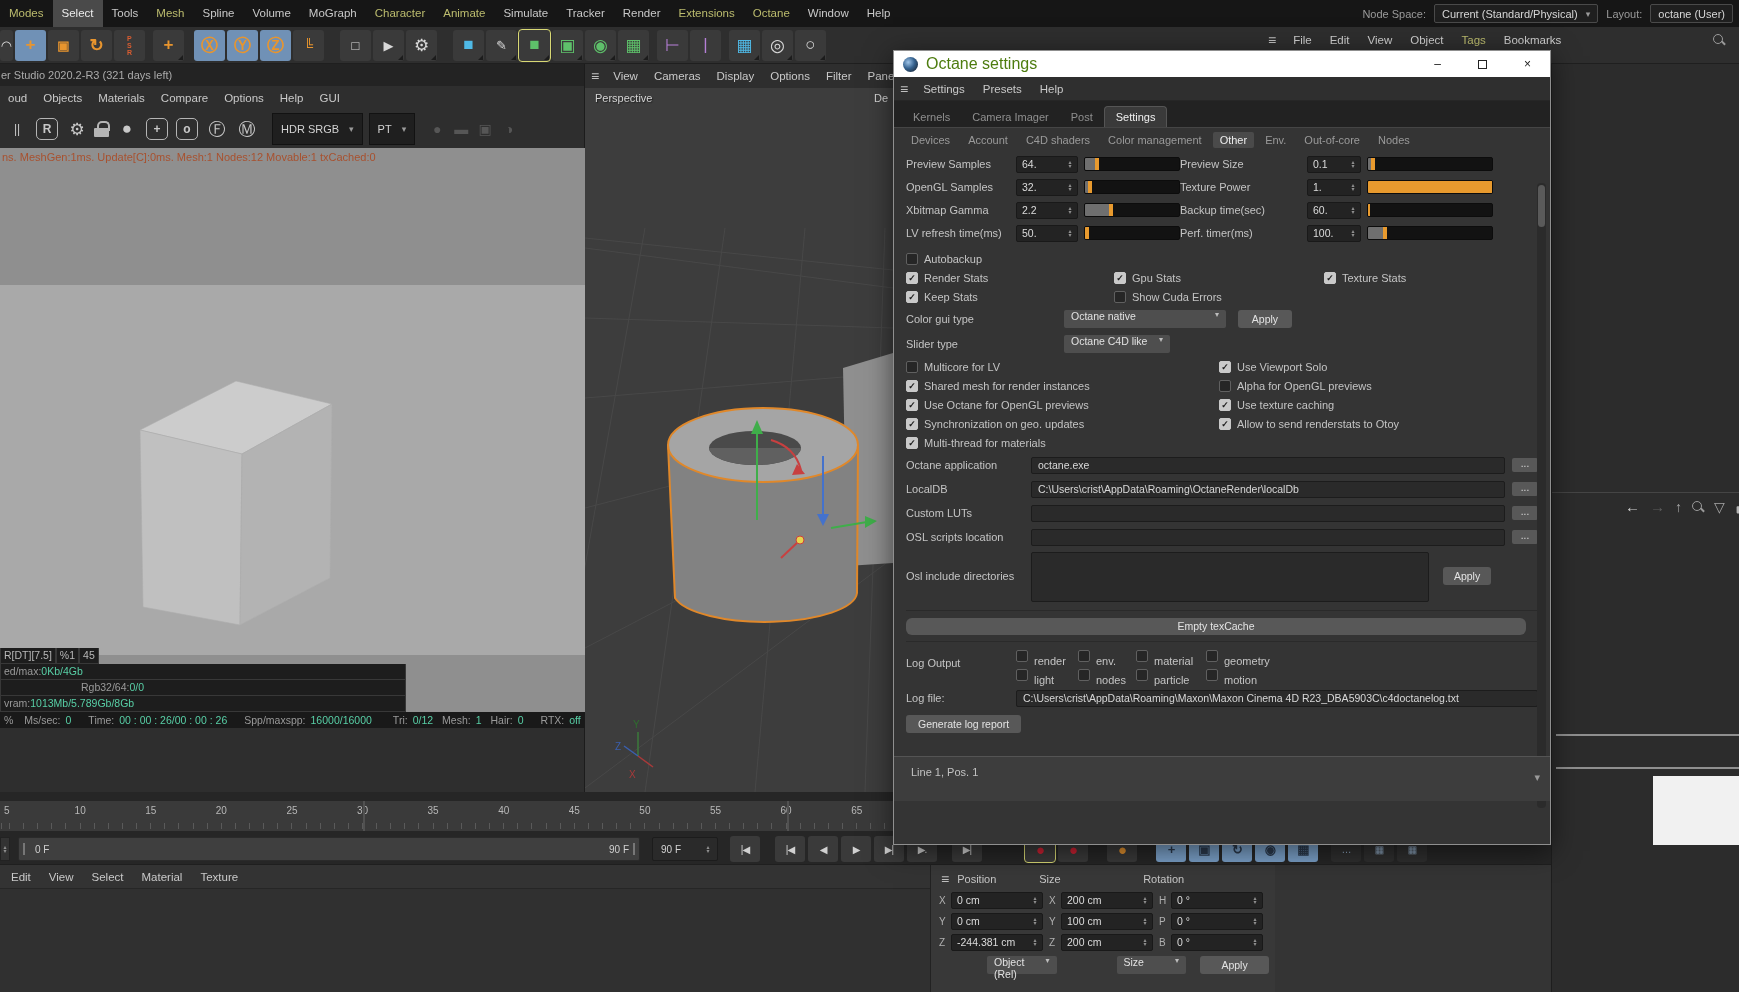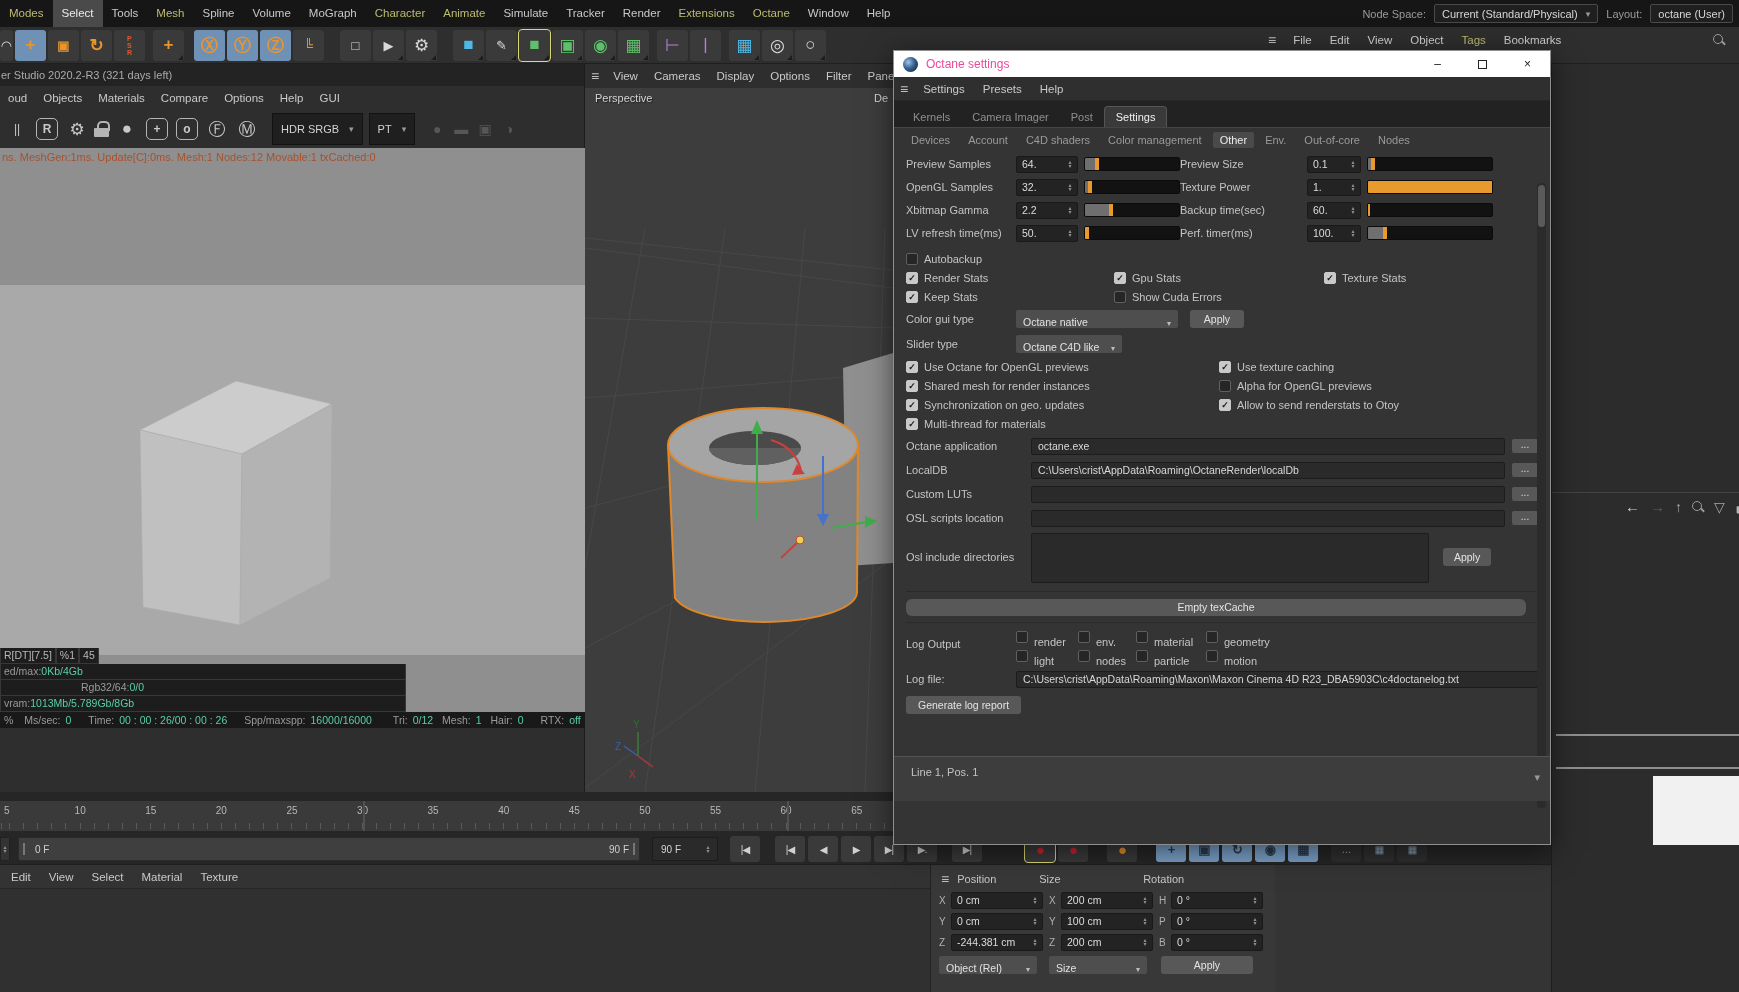--- a/index.html
+++ b/index.html
@@ -77,21 +77,21 @@
   #vp-menu { height:24px; background:#2e2e2e; display:flex; align-items:center; }
   #vp-menu .mitem { line-height:24px; padding:0 8px; }
   #vp-label { position:absolute; left:10px; top:28px; color:#d4d4d4; font-size:11px; text-shadow:1px 1px 1px #222; }
   #vp-partial { position:absolute; left:289px; top:28px; color:#d4d4d4; font-size:11px; }
   #vp svg { position:absolute; left:0; top:24px; }
 
   
   #dlg { position:absolute; left:893px; top:50px; width:658px; height:795px; background:#343434; border:1px solid #8f8f8f; box-shadow:0 6px 26px rgba(0,0,0,.55); z-index:50; }
   #dlg-title { height:26px; background:#ffffff; display:flex; align-items:center; padding-left:9px; }
   .c4dicon { width:15px; height:15px; border-radius:50%; background:radial-gradient(circle at 35% 35%, #9fc4e8 0%, #35628f 45%, #10141c 100%); margin-right:8px; flex:0 0 auto; }
-  #dlg-title .t { color:#ec4899; font-size:12px; }
+  #dlg-title .t { color:#4d7c0f; font-size:16px; }
   #dlg-winbtns { margin-left:auto; display:flex; align-items:center; height:100%; }
   .winbtn { width:45px; height:100%; display:flex; align-items:center; justify-content:center; color:#222; font-size:12px; }
   .maxbox { width:9px; height:9px; border:1px solid #222; }
   #dlg-menu { height:24px; background:#2f2f2f; display:flex; align-items:center; border-bottom:1px solid #262626; }
   #dlg-menu .mitem { line-height:24px; }
   #tabs1 { height:26px; background:#222222; display:flex; align-items:flex-end; padding-left:8px; }
   .tab1 { padding:4px 11px; color:#8f8f8f; font-size:11px; }
   .tab1.active { background:#3a3a3a; color:#f0f0f0; border:1px solid #555; border-bottom:none; border-radius:4px 4px 0 0; }
   #dlg-content { position:relative; height:674px; background:#343434; border-top:1px solid #454545; }
   #tabs2 { display:flex; gap:4px; padding:4px 8px 2px 10px; }
@@ -119,21 +119,21 @@
   .cbitem { display:flex; align-items:center; gap:6px; height:17px; }
   .cb { width:12px; height:12px; border-radius:2px; background:#262626; border:1px solid #606060; display:flex; align-items:center; justify-content:center; font-size:9px; color:#1a1a1a; flex:0 0 auto; }
   .on .cb { background:#c9c9c9; border-color:#c9c9c9; }
   .on .cb::after { content:"✓"; font-weight:bold; }
   .cbrow { display:flex; margin-bottom:2px; }
   .cbrow3 .cbitem:nth-child(1){ width:208px; } .cbrow3 .cbitem:nth-child(2){ width:210px; }
   .cbrow2 .cbitem:nth-child(1){ width:313px; }
   
   .drow { display:flex; align-items:center; height:22px; margin:3px 0; }
   .drow .flabel { width:110px; flex:0 0 auto; }
-  .dd { background:#4e4e4e; border-radius:2px; height:18px; display:flex; align-items:flex-end; padding:0 7px; color:#e2e2e2; font-size:10.5px; }
+  .dd { background:#4e4e4e; border-radius:2px; height:18px; display:flex; align-items:flex-start; padding:0 7px; color:#e2e2e2; font-size:10.5px;margin-left:48px; }
   .dd .chev { margin-left:auto; font-size:8px; color:#bdbdbd; padding-left:10px; }
   .btn { background:#585858; border-radius:3px; height:18px; display:flex; align-items:center; justify-content:center; color:#e3e3e3; font-size:10.5px; padding:0 12px; }
   
   .prow { display:flex; align-items:center; height:24px; }
   .prow .flabel { width:125px; flex:0 0 auto; }
   .pinput { flex:1; background:#2a2a2a; border:1px solid #1c1c1c; height:17px; line-height:15px; color:#d8d8d8; font-size:10.5px; padding:0 6px; white-space:nowrap; overflow:hidden; border-radius:2px; }
   .dots { width:26px; height:14px; margin-left:7px; background:#585858; border-radius:2px; color:#ddd; text-align:center; line-height:11px; font-size:10px; flex:0 0 auto; }
   .osl-row { display:flex; margin-top:3px; }
   .osl-row .flabel { width:125px; padding-top:18px; flex:0 0 auto; }
   .osl-area { width:398px; height:50px; background:#2a2a2a; border:1px solid #1c1c1c; border-radius:2px; }
@@ -837,38 +837,49 @@
         </div>
         <div class="drow">
           <span class="flabel">Slider type</span>
           <span class="dd" style="width:106px;">
               <span>Octane C4D like</span>
               <span class="chev">▾</span>
             </span>
         </div>
         <div class="cbrow cbrow2">
 
-        <label class="cbitem on">
-              <span class="cb"></span>
-              <span class="flabel">Use Octane for OpenGL previews</span>
+        <label class="cbitem off">
+              <span class="cb"></span>
+              <span class="flabel">Multicore for LV</span>
             </label>
             <label class="cbitem on">
               <span class="cb"></span>
-              <span class="flabel">Use texture caching</span>
+              <span class="flabel">Use Viewport Solo</span>
             </label>
           </div>
         <div class="cbrow cbrow2">
 
         <label class="cbitem on">
               <span class="cb"></span>
               <span class="flabel">Shared mesh for render instances</span>
             </label>
             <label class="cbitem off">
               <span class="cb"></span>
               <span class="flabel">Alpha for OpenGL previews</span>
+            </label>
+          </div>
+        <div class="cbrow cbrow2">
+
+        <label class="cbitem on">
+              <span class="cb"></span>
+              <span class="flabel">Use Octane for OpenGL previews</span>
+            </label>
+            <label class="cbitem on">
+              <span class="cb"></span>
+              <span class="flabel">Use texture caching</span>
             </label>
           </div>
         <div class="cbrow cbrow2">
 
         <label class="cbitem on">
               <span class="cb"></span>
               <span class="flabel">Synchronization on geo. updates</span>
             </label>
             <label class="cbitem on">
               <span class="cb"></span>

